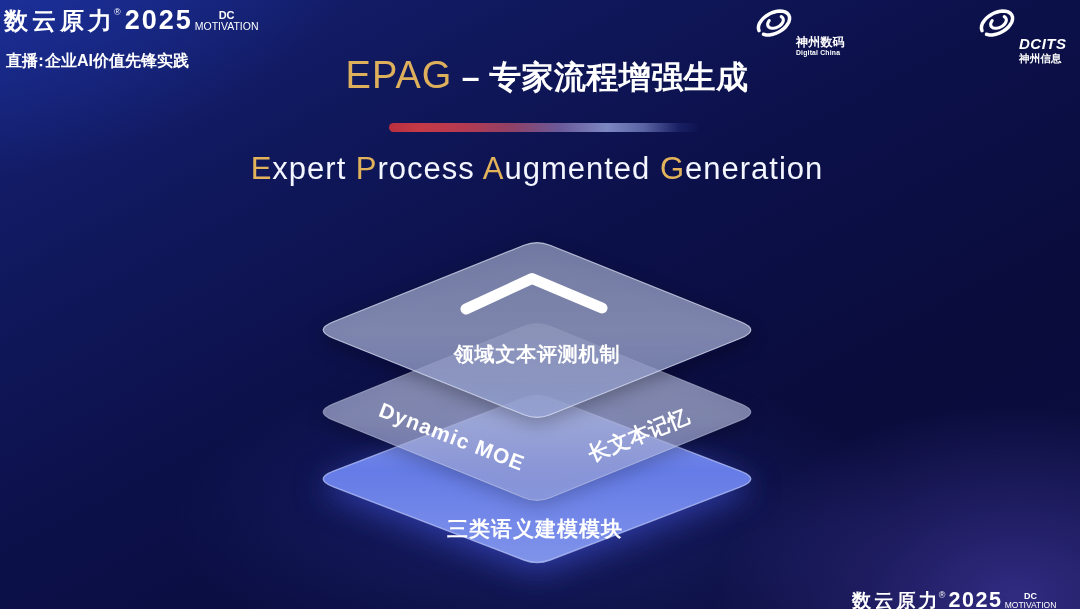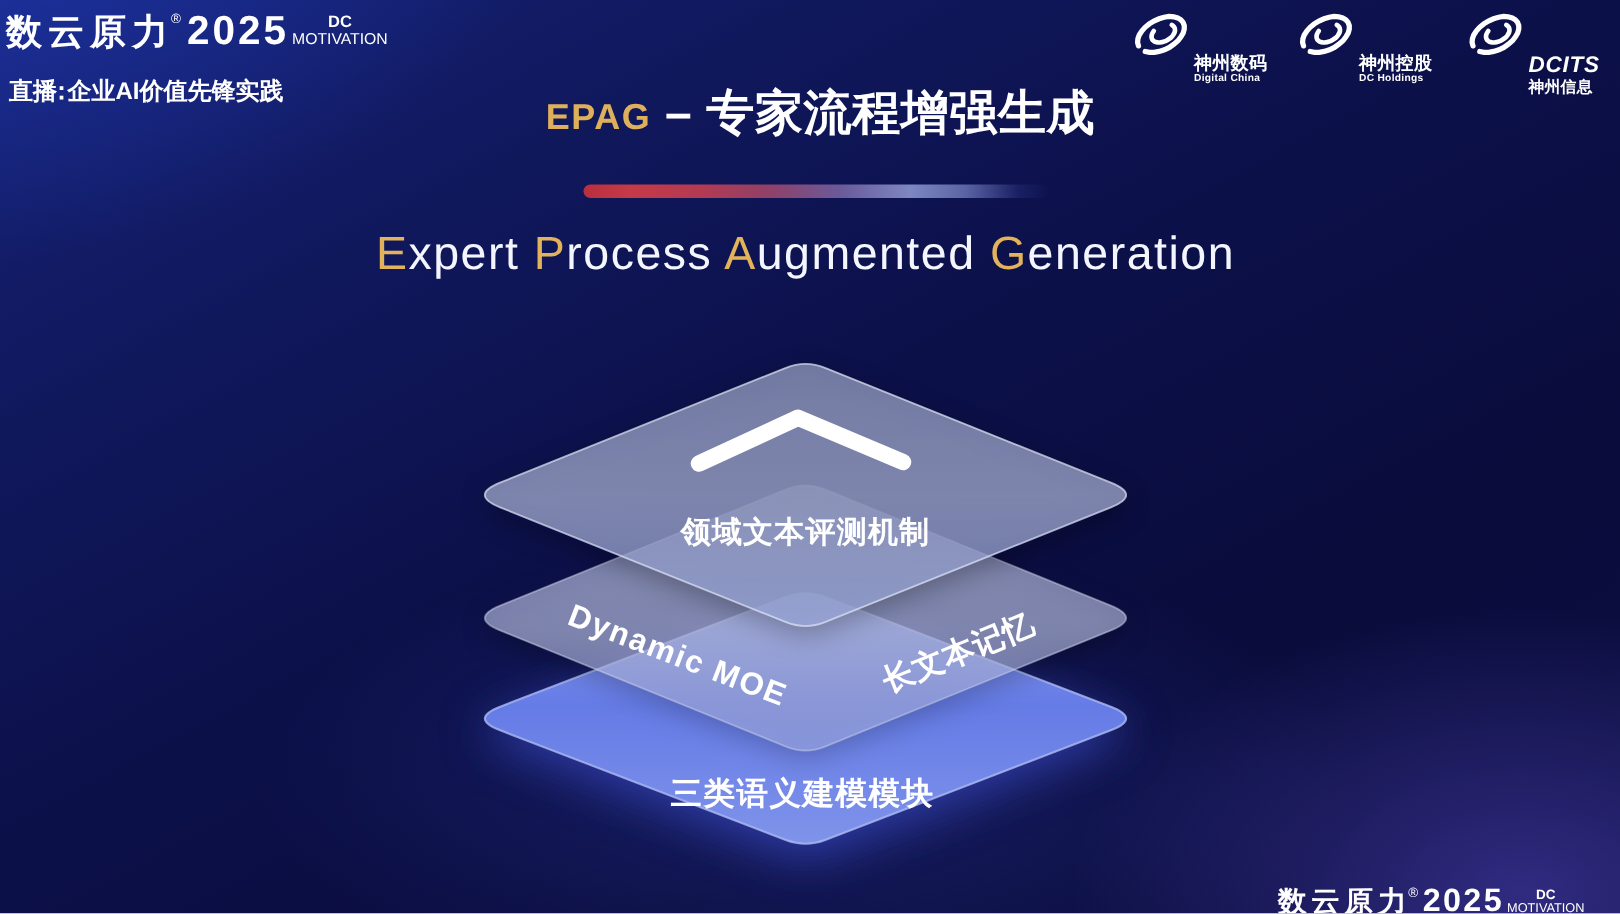--- a/index.html
+++ b/index.html
@@ -18,21 +18,21 @@
   .logo .dc{display:inline-block;vertical-align:top;line-height:1;font-weight:bold;text-align:center;}
   #logoTL{left:4px;top:5px;font-size:24px;}
   #logoTL .yr{font-size:27px;}
   #logoTL .dc{font-size:11px;margin-left:2px;margin-top:5px;}
   #logoTL .dc .m{font-size:10.5px;font-weight:normal;letter-spacing:0px;}
   .reg{font-size:9px;vertical-align:top;line-height:1;position:relative;top:3px;margin-left:-2px;}
   
   #subtitle{position:absolute;left:6px;top:51px;font-size:16px;font-weight:bold;color:#fff;letter-spacing:0px;}
   
   #title{position:absolute;left:0;top:54px;width:1074px;text-align:center;font-size:32px;font-weight:bold;color:#fff;letter-spacing:0.4px;}
-  #title .gold{color:#dfb05c;font-weight:bold;letter-spacing:1px;font-size:24px;margin-left:20px;}
+  #title .gold{color:#dfb05c;font-weight:normal;letter-spacing:1px;font-size:38px;margin-left:20px;}
   
   .trlogo{position:absolute;top:7px;height:32px;color:#fff;}
   .trlogo .txt{position:absolute;left:42px;top:6px;line-height:1;margin-top:23px;}
   .trlogo .t1{font-size:12px;font-weight:bold;letter-spacing:0.2px;}
   .trlogo .t2{font-size:6.8px;margin-top:2px;font-weight:bold;letter-spacing:0.2px;}
   
   #gline{position:absolute;left:389px;top:123px;width:311px;height:9px;border-radius:4.5px;
     background:linear-gradient(90deg,#b92f3e 0%,#c53a46 10%,#b43a52 25%,#8f4168 40%,#6a5a9a 55%,#7d87c2 70%,#5a64a4 82%,rgba(50,60,140,0.35) 93%,rgba(40,50,120,0) 100%);
     filter:blur(0.4px);}
   
@@ -111,32 +111,20 @@
       <g stroke="#fff" fill="none" stroke-linecap="round">
         <path d="M 9.5 27.3 L 12.3 27.9 L 15.5 27.9 L 18.8 27.3 L 22.3 26.2 L 25.6 24.6 L 28.6 22.5 L 31.3 20.2 L 33.3 17.6 L 34.8 15.0 L 35.5 12.4 L 35.5 10.0 L 34.7 7.9 L 33.2 6.2 L 31.1 4.9 L 28.5 4.2 L 25.4 4.0 L 22.1 4.5 L 18.7 5.5 L 15.3 7.0 L 12.2 8.9 L 9.4 11.2 L 7.2 13.7 L 5.5 16.3 L 4.6 18.9 L 4.4 21.4 L 5.0 23.6" stroke-width="3.5"></path>
         <path d="M 27.2 9.6 L 28.0 10.2 L 28.7 10.9 L 29.1 11.7 L 29.3 12.6 L 29.3 13.6 L 29.0 14.7 L 28.5 15.7 L 27.8 16.8 L 26.9 17.8 L 25.8 18.7 L 24.6 19.5 L 23.3 20.2 L 22.0 20.7 L 20.6 21.1 L 19.3 21.3 L 18.0 21.3 L 16.9 21.1 L 15.8 20.8 L 15.0 20.2 L 14.3 19.5 L 13.9 18.7 L 13.7 17.8 L 13.7 16.8 L 14.0 15.7 L 14.5 14.7 L 15.2 13.6" stroke-width="3.1"></path>
       </g>
     </svg>
     <div class="txt">
         <div class="t1">神州数码</div>
         <div class="t2">Digital China</div>
       </div>
   </div>
-  <div class="trlogo" style="left:864px;width:100px;">
-    <svg width="40" height="32" viewBox="0 0 40 32">
-      <g stroke="#fff" fill="none" stroke-linecap="round">
-        <path d="M 9.5 27.3 L 12.3 27.9 L 15.5 27.9 L 18.8 27.3 L 22.3 26.2 L 25.6 24.6 L 28.6 22.5 L 31.3 20.2 L 33.3 17.6 L 34.8 15.0 L 35.5 12.4 L 35.5 10.0 L 34.7 7.9 L 33.2 6.2 L 31.1 4.9 L 28.5 4.2 L 25.4 4.0 L 22.1 4.5 L 18.7 5.5 L 15.3 7.0 L 12.2 8.9 L 9.4 11.2 L 7.2 13.7 L 5.5 16.3 L 4.6 18.9 L 4.4 21.4 L 5.0 23.6" stroke-width="3.5"></path>
-        <path d="M 27.2 9.6 L 28.0 10.2 L 28.7 10.9 L 29.1 11.7 L 29.3 12.6 L 29.3 13.6 L 29.0 14.7 L 28.5 15.7 L 27.8 16.8 L 26.9 17.8 L 25.8 18.7 L 24.6 19.5 L 23.3 20.2 L 22.0 20.7 L 20.6 21.1 L 19.3 21.3 L 18.0 21.3 L 16.9 21.1 L 15.8 20.8 L 15.0 20.2 L 14.3 19.5 L 13.9 18.7 L 13.7 17.8 L 13.7 16.8 L 14.0 15.7 L 14.5 14.7 L 15.2 13.6" stroke-width="3.1"></path>
-      </g>
-    </svg>
-    <div class="txt">
-        <div class="t1">神州控股</div>
-        <div class="t2">DC Holdings</div>
-      </div>
-  </div>
   <div class="trlogo" style="left:977px;width:104px;">
     <svg width="40" height="32" viewBox="0 0 40 32">
       <g stroke="#fff" fill="none" stroke-linecap="round">
         <path d="M 9.5 27.3 L 12.3 27.9 L 15.5 27.9 L 18.8 27.3 L 22.3 26.2 L 25.6 24.6 L 28.6 22.5 L 31.3 20.2 L 33.3 17.6 L 34.8 15.0 L 35.5 12.4 L 35.5 10.0 L 34.7 7.9 L 33.2 6.2 L 31.1 4.9 L 28.5 4.2 L 25.4 4.0 L 22.1 4.5 L 18.7 5.5 L 15.3 7.0 L 12.2 8.9 L 9.4 11.2 L 7.2 13.7 L 5.5 16.3 L 4.6 18.9 L 4.4 21.4 L 5.0 23.6" stroke-width="3.5"></path>
         <path d="M 27.2 9.6 L 28.0 10.2 L 28.7 10.9 L 29.1 11.7 L 29.3 12.6 L 29.3 13.6 L 29.0 14.7 L 28.5 15.7 L 27.8 16.8 L 26.9 17.8 L 25.8 18.7 L 24.6 19.5 L 23.3 20.2 L 22.0 20.7 L 20.6 21.1 L 19.3 21.3 L 18.0 21.3 L 16.9 21.1 L 15.8 20.8 L 15.0 20.2 L 14.3 19.5 L 13.9 18.7 L 13.7 17.8 L 13.7 16.8 L 14.0 15.7 L 14.5 14.7 L 15.2 13.6" stroke-width="3.1"></path>
       </g>
     </svg>
     <div class="txt">
         <div class="t1" style="font-style:italic;font-size:15px;letter-spacing:0.5px;">DCITS</div>
         <div class="t2" style="font-size:10.5px;font-weight:bold;">神州信息</div>

